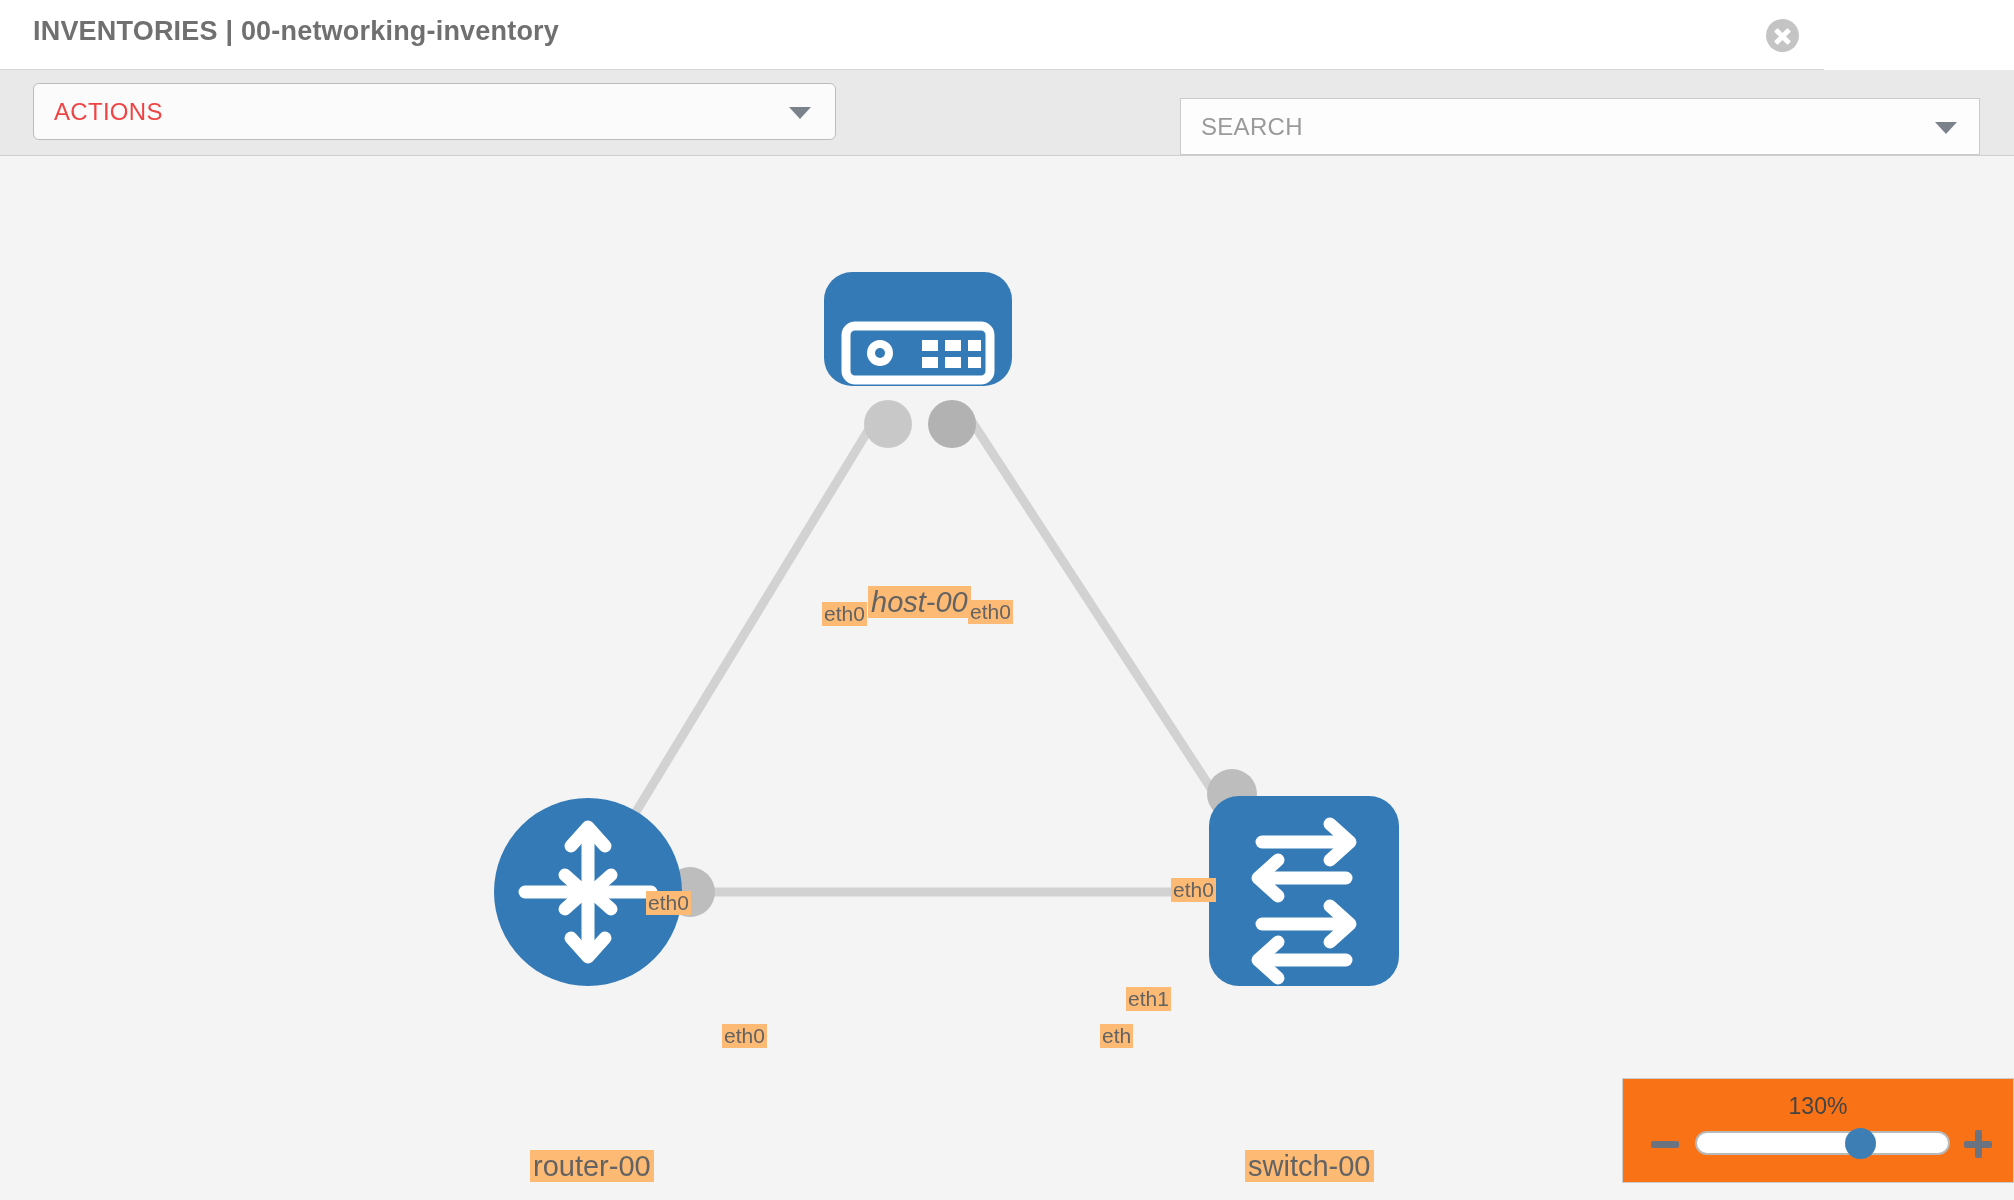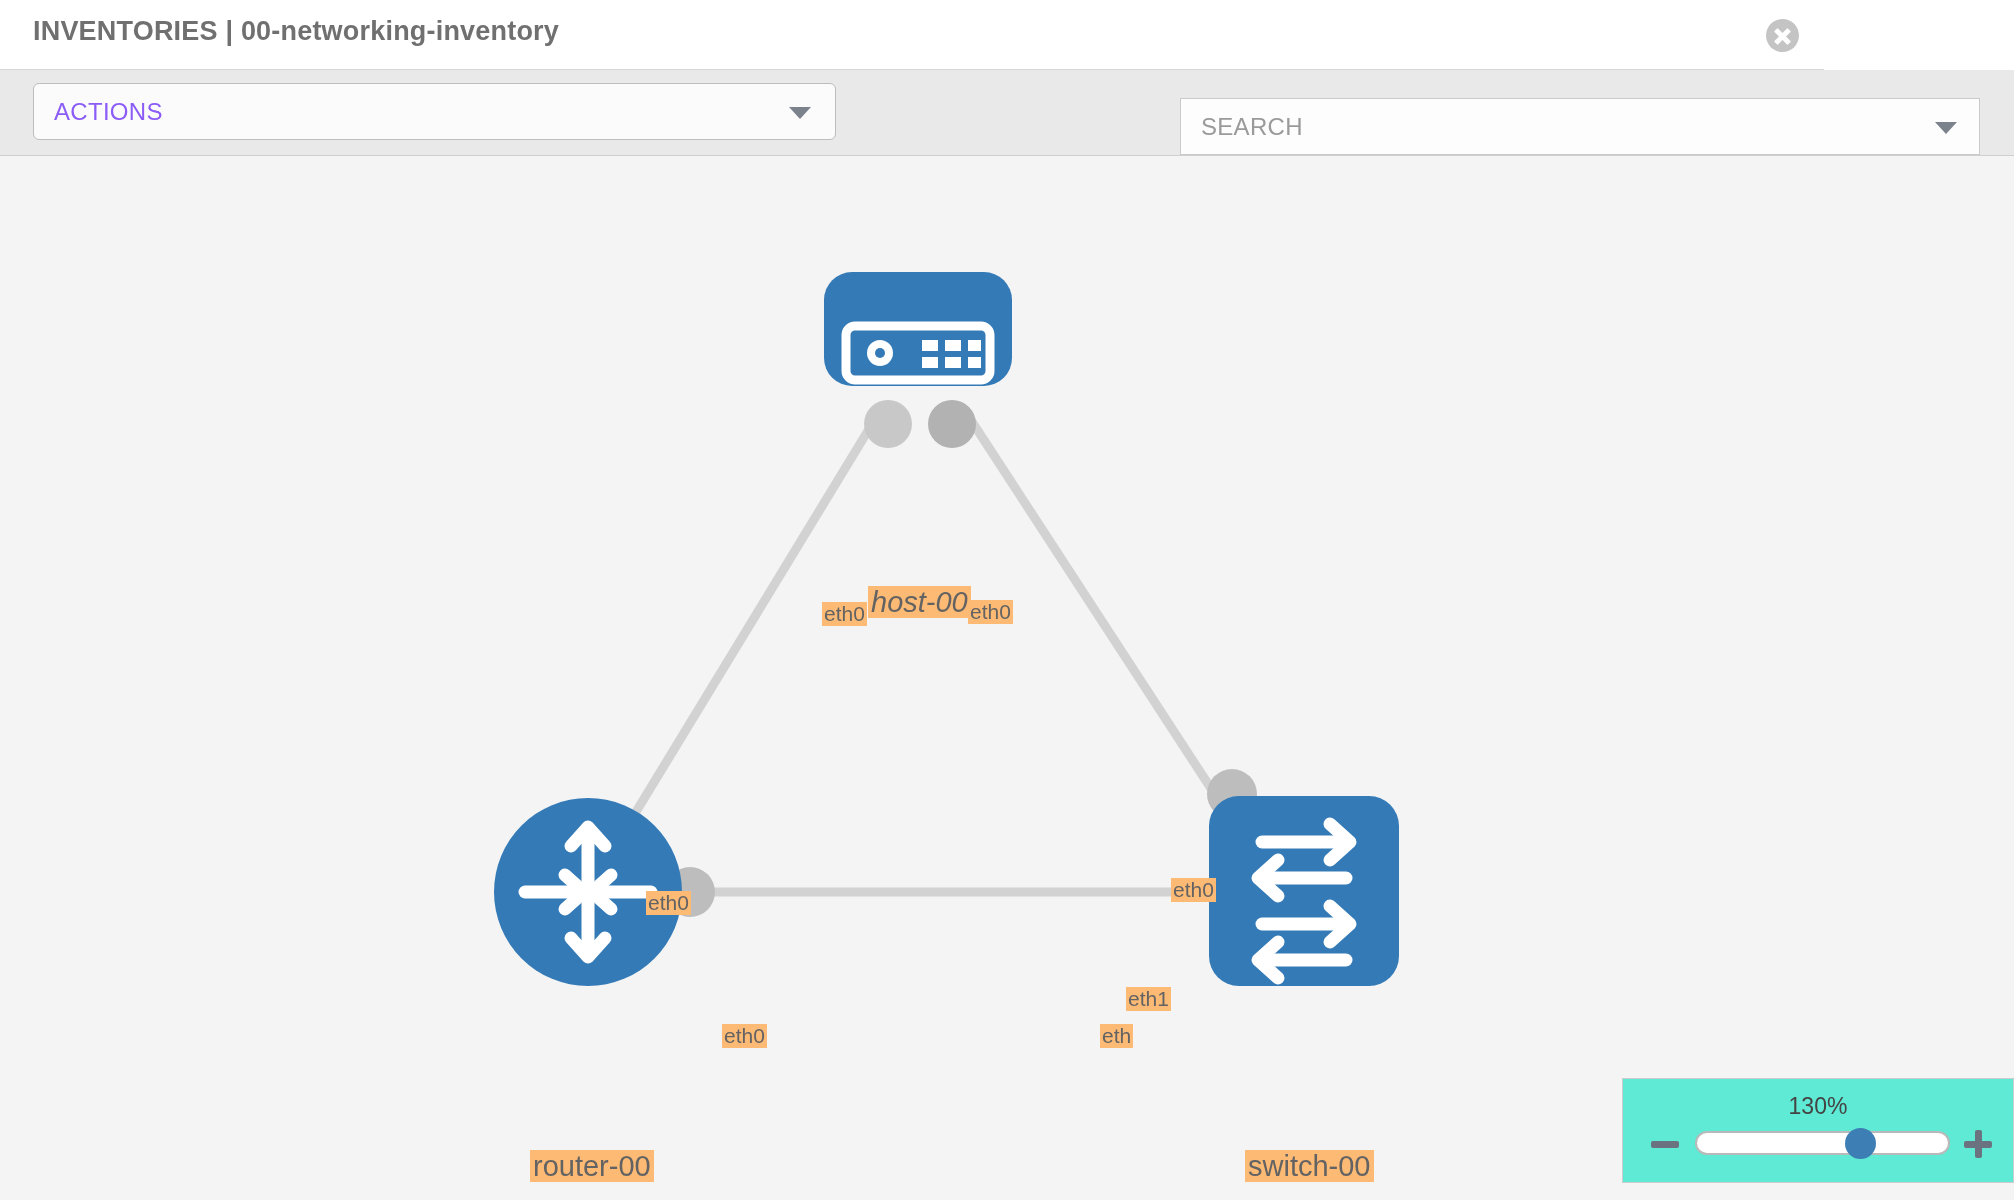--- a/index.html
+++ b/index.html
@@ -77,21 +77,21 @@
     border: 1px solid #bdbdbd;
     border-radius: 6px;
     box-sizing: border-box;
     cursor: pointer;
   }
   .actions-select .label {
     position: absolute;
     left: 20px;
     top: 14px;
     font-size: 24px;
-    color: #8b5cf6;
+    color: #ef4444;
     letter-spacing: 0.3px;
   }
   .caret {
     position: absolute;
     width: 0; height: 0;
     border-left: 11px solid transparent;
     border-right: 11px solid transparent;
     border-top: 12px solid #7b828c;
   }
   .actions-select .caret { right: 24px; top: 23px; }
@@ -153,21 +153,21 @@
   .node-name { font-size: 29px; padding: 1px 3px; }
   .if-label  { font-size: 21px; padding: 1px 2px; }
 
   
   .zoom-panel {
     position: absolute;
     left: 1622px;
     top: 1078px;
     width: 392px;
     height: 105px;
-    background: #5eead4;
+    background: #f97316;
     border: 1px solid #cccccc;
     box-sizing: border-box;
   }
   .zoom-value {
     position: absolute;
     top: 14px;
     left: 0;
     width: 100%;
     text-align: center;
     font-size: 23px;

